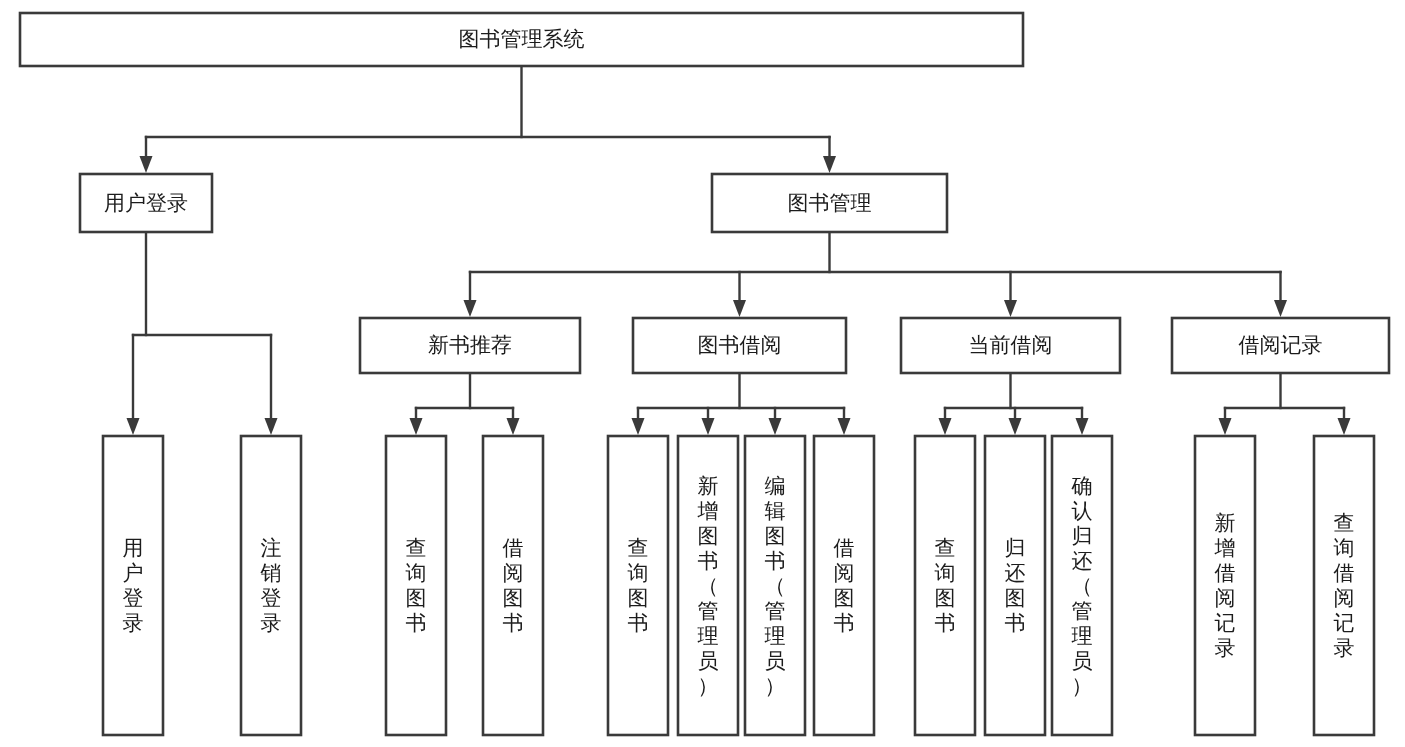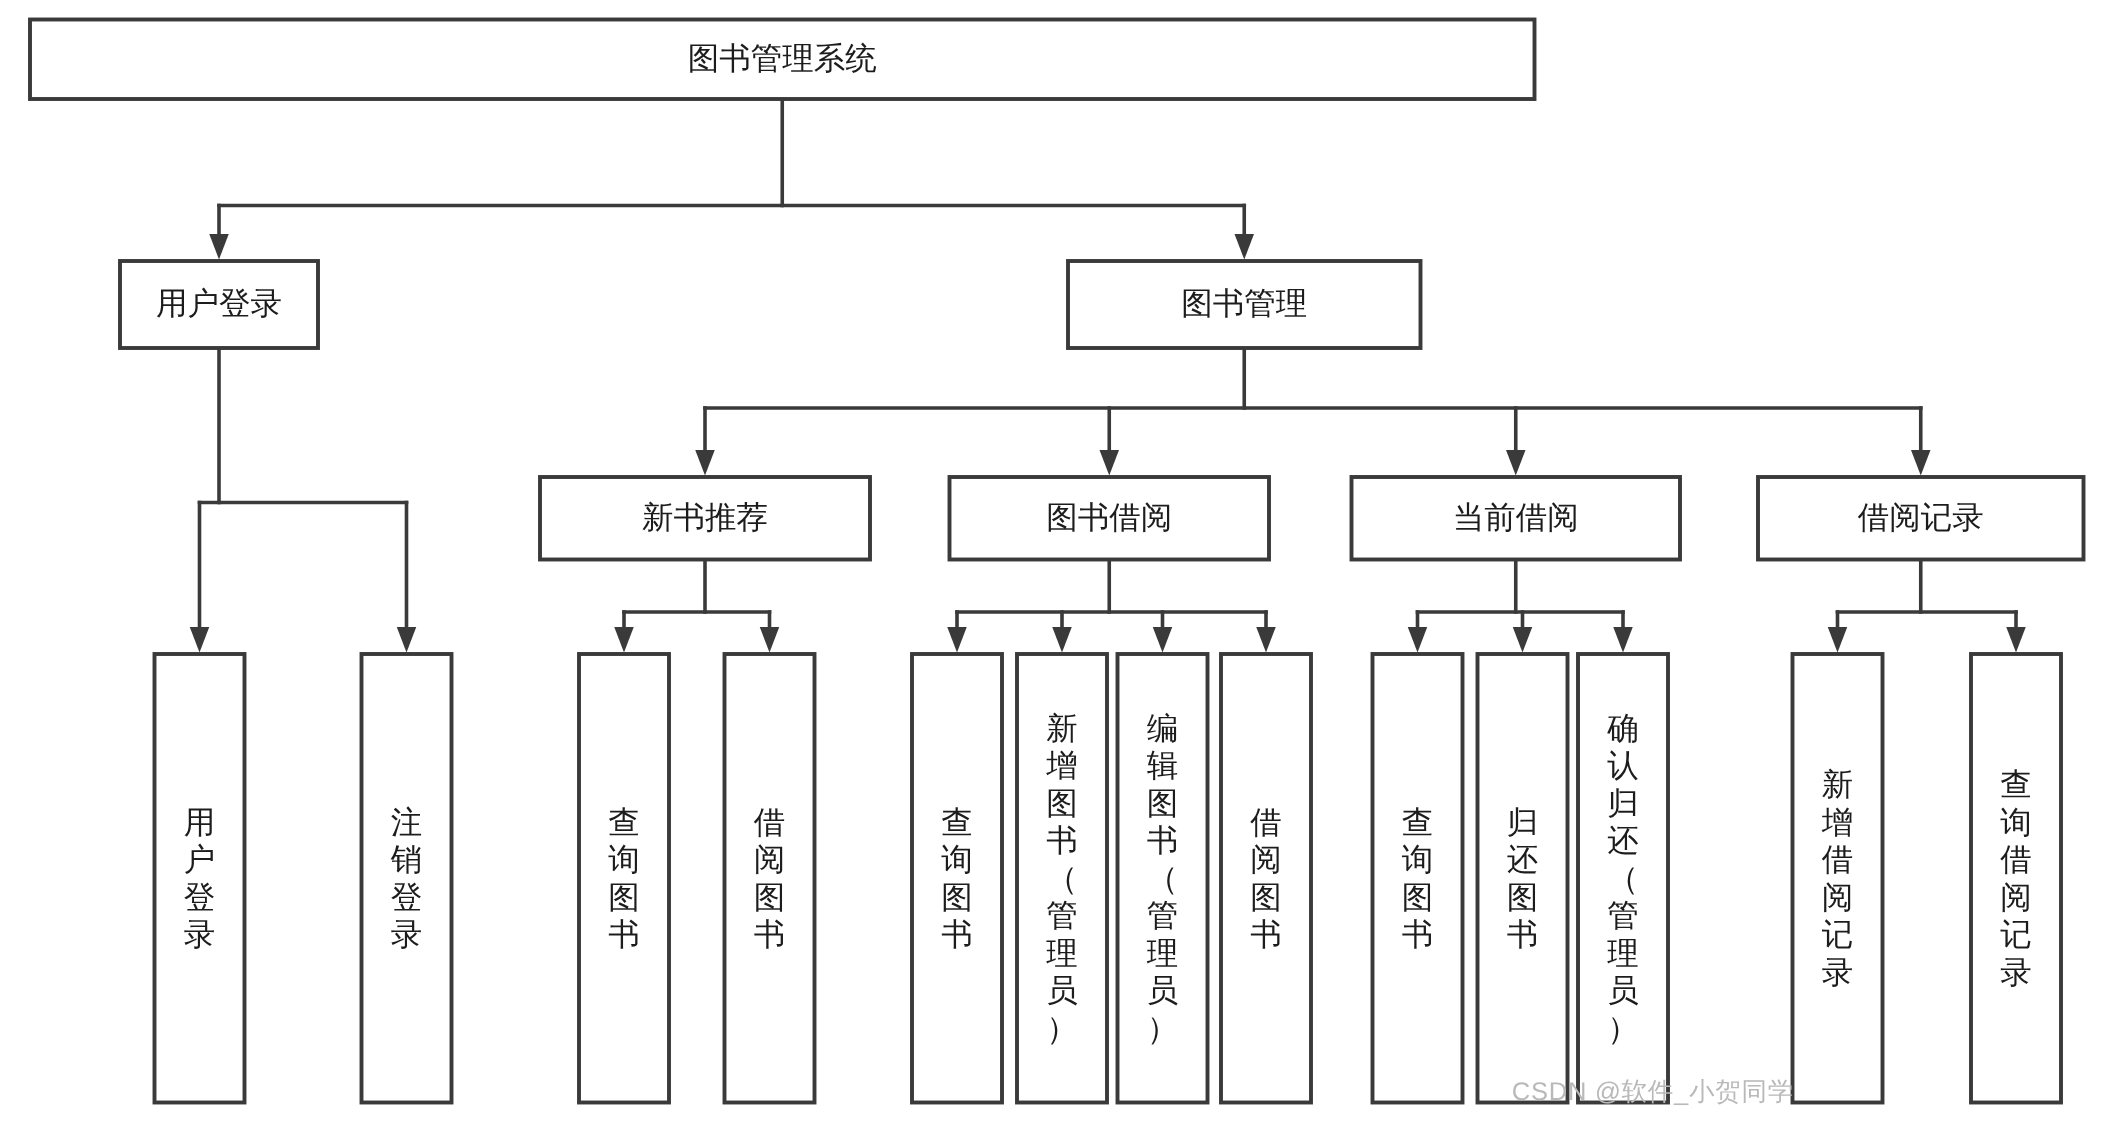--- a/index.html
+++ b/index.html
@@ -216,14 +216,13 @@
         <g>
           <rect x="1195" y="436" width="60" height="299" class="node-box"></rect>
           <text x="1225" y="530" class="node-label-vertical"><tspan x="1225" dy="0">新</tspan><tspan x="1225" dy="25">增</tspan><tspan x="1225" dy="25">借</tspan><tspan x="1225" dy="25">阅</tspan><tspan x="1225" dy="25">记</tspan><tspan x="1225" dy="25">录</tspan></text>
         </g>
         <g>
           <rect x="1314" y="436" width="60" height="299" class="node-box"></rect>
           <text x="1344" y="530" class="node-label-vertical"><tspan x="1344" dy="0">查</tspan><tspan x="1344" dy="25">询</tspan><tspan x="1344" dy="25">借</tspan><tspan x="1344" dy="25">阅</tspan><tspan x="1344" dy="25">记</tspan><tspan x="1344" dy="25">录</tspan></text>
         </g>
       </g>
   </svg>
-  <div class="watermark">CSDN @软件_小贺同学</div>
 </div>
 
 </body></html>

